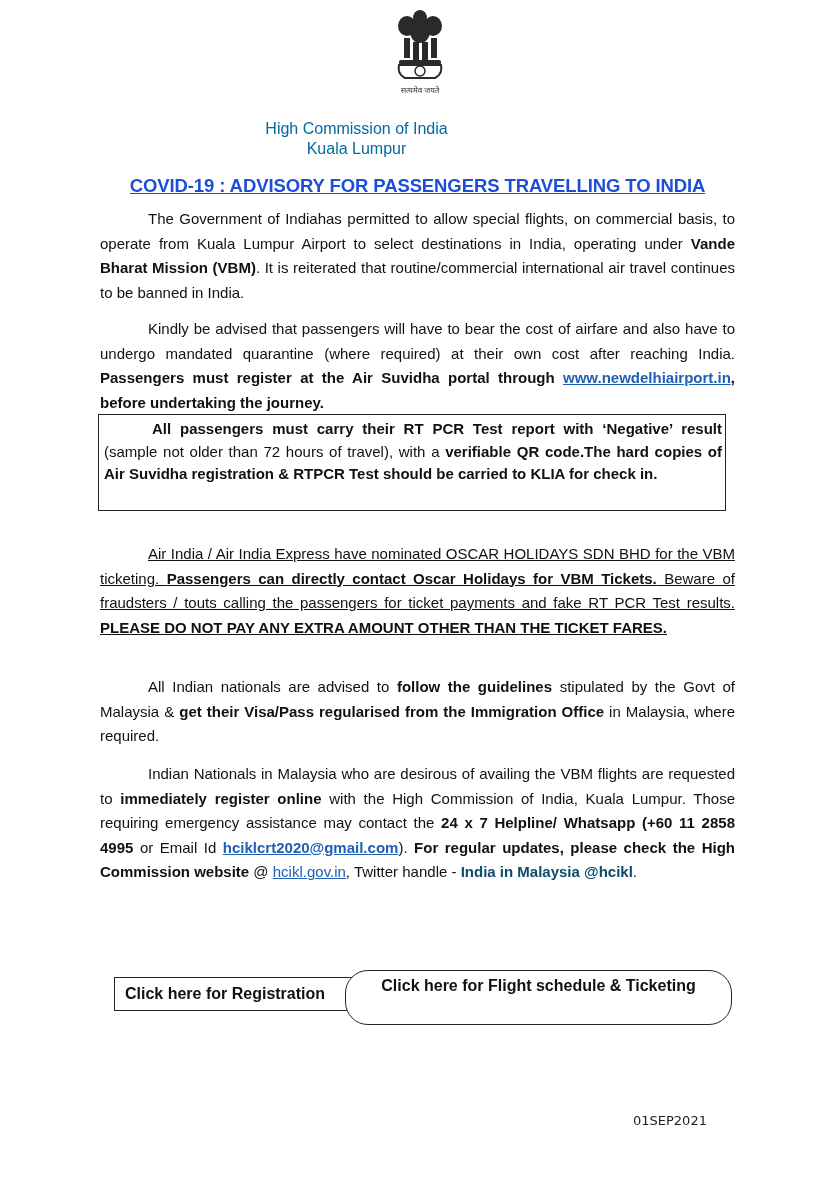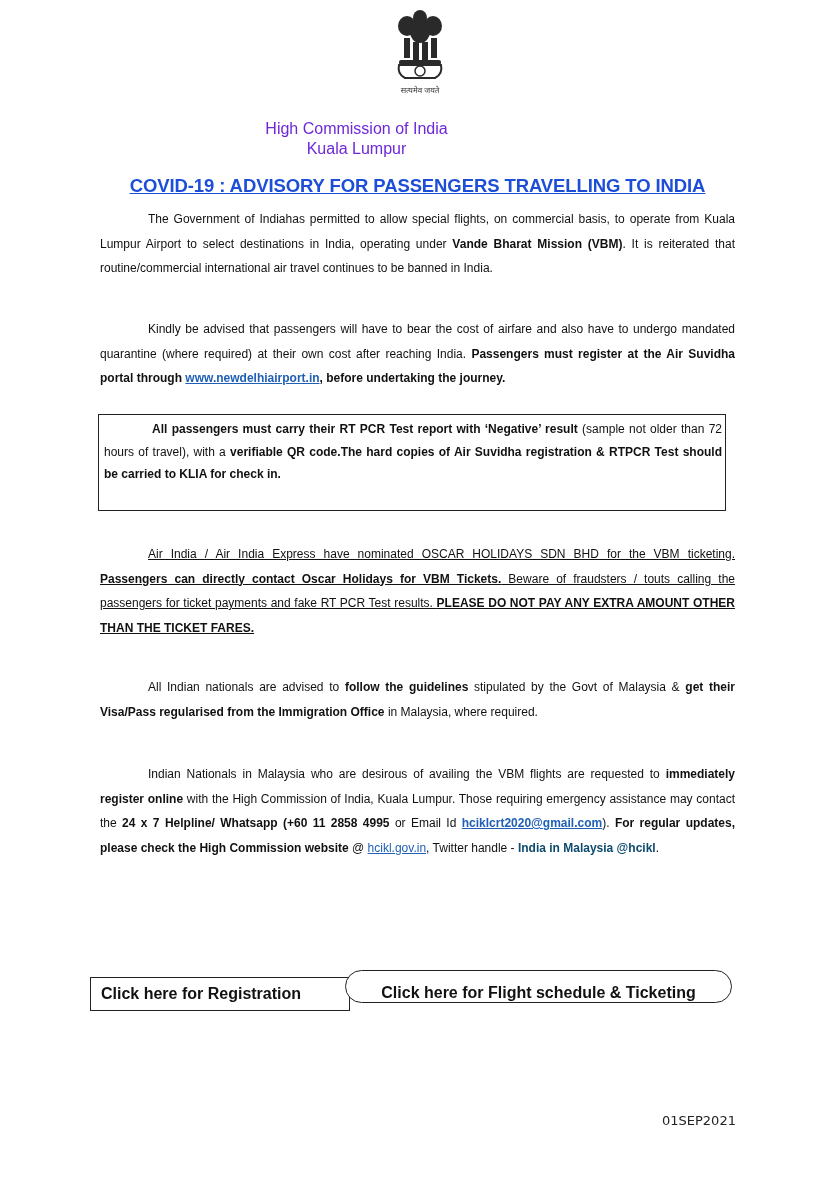--- a/index.html
+++ b/index.html
@@ -6,32 +6,32 @@
     body {
       width: 835px; height: 1180px; position: relative; overflow: hidden;
       font-family: "Liberation Sans", sans-serif; color: #111111;
     }
     .emblem {
       position: absolute; left: 385px; top: 4px; width: 70px; height: 100px;
     }
     .emblem svg { width: 70px; height: 100px; display: block; }
     .org {
       position: absolute; left: 0; width: 713px; text-align: center;
-      font-size: 16px; line-height: 20px; color: #6d28d9;
+      font-size: 16px; line-height: 20px; color: #0369a1;
     }
     .org.l1 { top: 119px; }
     .org.l2 { top: 139px; }
     .title {
       position: absolute; left: 0; width: 835px; text-align: center; top: 175px;
       font-size: 18.5px; font-weight: bold; color: #1d4ed8; text-decoration: underline;
       letter-spacing: -0.1px;
     }
     .para {
       position: absolute; left: 100px; width: 635px;
-      font-size: 12px; line-height: 24.5px; text-align: justify; color: #111;
+      font-size: 15px; line-height: 24.5px; text-align: justify; color: #111;
     }
     .para .indent { display: inline-block; width: 48px; }
     .p1 { top: 207px; }
     .p2 { top: 317px; }
     .box {
       position: absolute; left: 98px; top: 414px; width: 628px; height: 97px;
       border: 1.6px solid #222; padding: 3px 0 0 5px; box-sizing: border-box;
     }
     .box .para { position: static; width: 618px; line-height: 22.5px; }
     .p3 { top: 542px; text-decoration: underline; }
@@ -40,24 +40,24 @@
     b { font-weight: bold; }
     .u { text-decoration: underline; }
     a.link { color: #1f5fb5; text-decoration: underline; font-weight: bold; margin-top: 14px; }
     a.link.plain { font-weight: normal; }
     .twitter { color: #0c4a6e; font-weight: bold; }
     .btn {
       position: absolute; border: 1.4px solid #222; background: #fff;
       font-size: 16px; font-weight: bold; color: #111; text-align: center;
       box-sizing: border-box; cursor: pointer;
     }
-    .btn-reg { left: 90px; top: 977px; width: 260px; height: 34px; line-height: 31px; padding-left: 10px; text-align: left; }
-    .btn-flight { left: 345px; top: 970px; width: 387px; height: 33px; line-height: 21px; padding-top: 11px; border-radius: 23px; }
+    .btn-reg { left: 114px; top: 977px; width: 260px; height: 34px; line-height: 31px; padding-left: 10px; text-align: left; }
+    .btn-flight { left: 345px; top: 970px; width: 387px; height: 55px; line-height: 21px; padding-top: 4px; border-radius: 23px; }
     .date {
-      position: absolute; left: 662px; top: 1113px; font-size: 13px; color: #222;
+      position: absolute; left: 633px; top: 1113px; font-size: 13px; color: #222;
       font-family: "DejaVu Sans", sans-serif;
     }
   </style>
 </head>
 <body>
 
 <div class="emblem">
   <svg viewBox="0 0 70 100">
     <g fill="#2a2a2a">
       <ellipse cx="35" cy="14" rx="7" ry="8"></ellipse>

